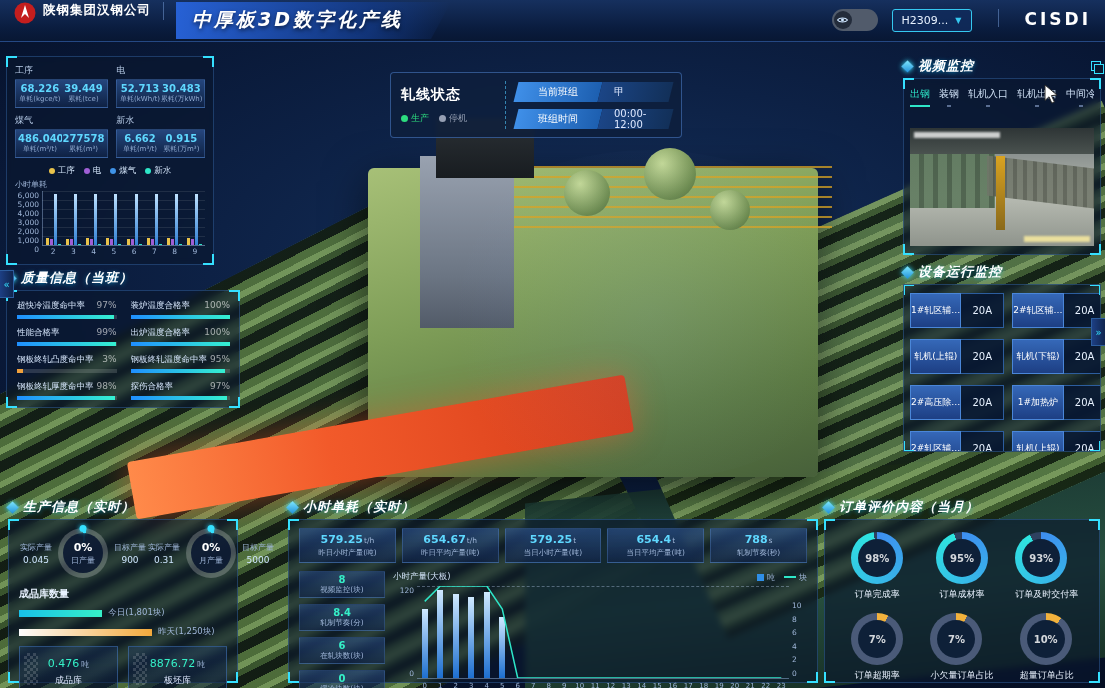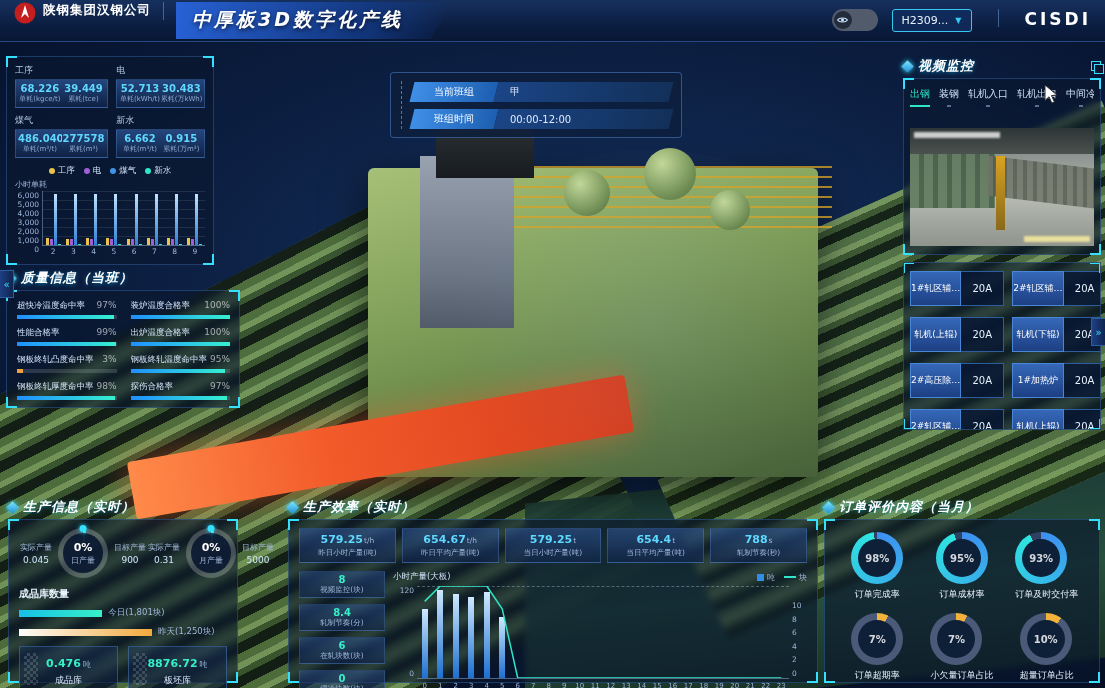--- a/index.html
+++ b/index.html
@@ -168,21 +168,21 @@
   .sb-row{display:flex;align-items:center;margin-bottom:7px}
   .sb-bar{height:7px;display:block;flex:none;width:calc(var(--w)*1%)}
   .sb-bar.today{background:linear-gradient(90deg,#18c0e8,#36f0c8)}
   .sb-bar.yest{background:linear-gradient(90deg,#fdfdfd,#f2a93c)}
   .sb-text{font-size:8.5px;color:#9fb6d8;margin-left:6px;white-space:nowrap}
   .pboxes{display:flex;gap:10px;margin-top:8px}
   .pb{flex:1;border:1px solid rgba(80,140,220,.45);background:linear-gradient(180deg,rgba(30,60,110,.35),rgba(12,28,56,.6));
     padding:5px 0 4px;text-align:center;position:relative}
   .pb::before{content:"";position:absolute;left:4px;top:6px;bottom:6px;width:14px;opacity:.45;
     background:repeating-conic-gradient(rgba(255,255,255,.35) 0 25%,transparent 0 50%) 0 0/6px 6px}
-  .pb-val{font-size:11px;font-weight:bold;color:#35f0c8}
+  .pb-val{font-size:11px;font-weight:normal;color:#35f0c8}
   .pb-unit{font-size:8px;color:#9fb6d8;margin-left:2px}
   .pb-label{font-size:9px;color:#dfe9ff;margin-top:3px}
   
   #p-eff{left:288px;top:497px;width:530px}
   .cards{display:flex;gap:6px}
   .card{flex:1;background:linear-gradient(180deg,rgba(47,86,150,.6),rgba(16,36,72,.75));
     border:1px solid rgba(110,170,255,.25);padding:4px 2px;text-align:center;overflow:hidden}
   .card-v{font-size:11px;font-weight:bold;color:#5fd8ff}
   .card-v small{font-size:7.5px;color:#9fb6d8;font-weight:normal;margin-left:1px}
   .card-l{font-size:7.5px;color:#9fb6d8;margin-top:2px;white-space:nowrap}
@@ -273,20 +273,34 @@
     <div class="select">
       <span>H2309...</span>
       <span class="caret">▼</span>
     </div>
     <i class="tb-div"></i>
     <span class="brand">CISDI</span>
   </div>
 </header>
 
 <div id="p-line" class="panel">
+  <div class="ls-left">
+    <div class="ls-title">轧线状态</div>
+    <div class="ls-legend">
+  <span class="ls-leg green">
+    <i></i>
+          <span>生产</span>
+        </span>
+
+  <span class="ls-leg gray">
+    <i></i>
+          <span>停机</span>
+        </span>
+</div>
+  </div>
   <i class="ls-div"></i>
   <div class="ls-rows">
   <div class="ls-row">
     <span class="ls-lab">
           <span>当前班组</span>
         </span>
     <span class="ls-val">
           <span>甲</span>
         </span>
   </div>
@@ -586,20 +600,24 @@
       <i class="th-bar-b"></i>
     </div>
   <i class="cn tl"></i>
       <i class="cn tr"></i>
       <i class="cn bl"></i>
       <i class="cn br"></i>
     </div>
 </div>
 
 <div id="p-equip" class="panel">
+  <div class="phead">
+      <i class="dia"></i>
+    <span class="ptitle">设备运行监控</span>
+    </div>
   <div class="pbox">
   <div class="eq-item">
     <span class="eq-name">1#轧区辅…</span>
     <span class="eq-val">20A</span>
   </div>
 
   <div class="eq-item">
     <span class="eq-name">2#轧区辅…</span>
     <span class="eq-val">20A</span>
   </div>
@@ -720,21 +738,21 @@
   <i class="cn tl"></i>
       <i class="cn tr"></i>
       <i class="cn bl"></i>
       <i class="cn br"></i>
     </div>
 </div>
 
 <div id="p-eff" class="panel bp">
   <div class="phead">
       <i class="dia"></i>
-    <span class="ptitle">生产效率（实时）</span>
+    <span class="ptitle">小时单耗（实时）</span>
     </div>
   <div class="pbox">
     <div class="cards">
   <div class="card">
     <div class="card-v"><span class="soft">579.25</span><small>t/h</small></div>
     <div class="card-l">昨日小时产量(吨)</div>
   </div>
 
   <div class="card">
     <div class="card-v"><span class="soft">654.67</span><small>t/h</small></div>

